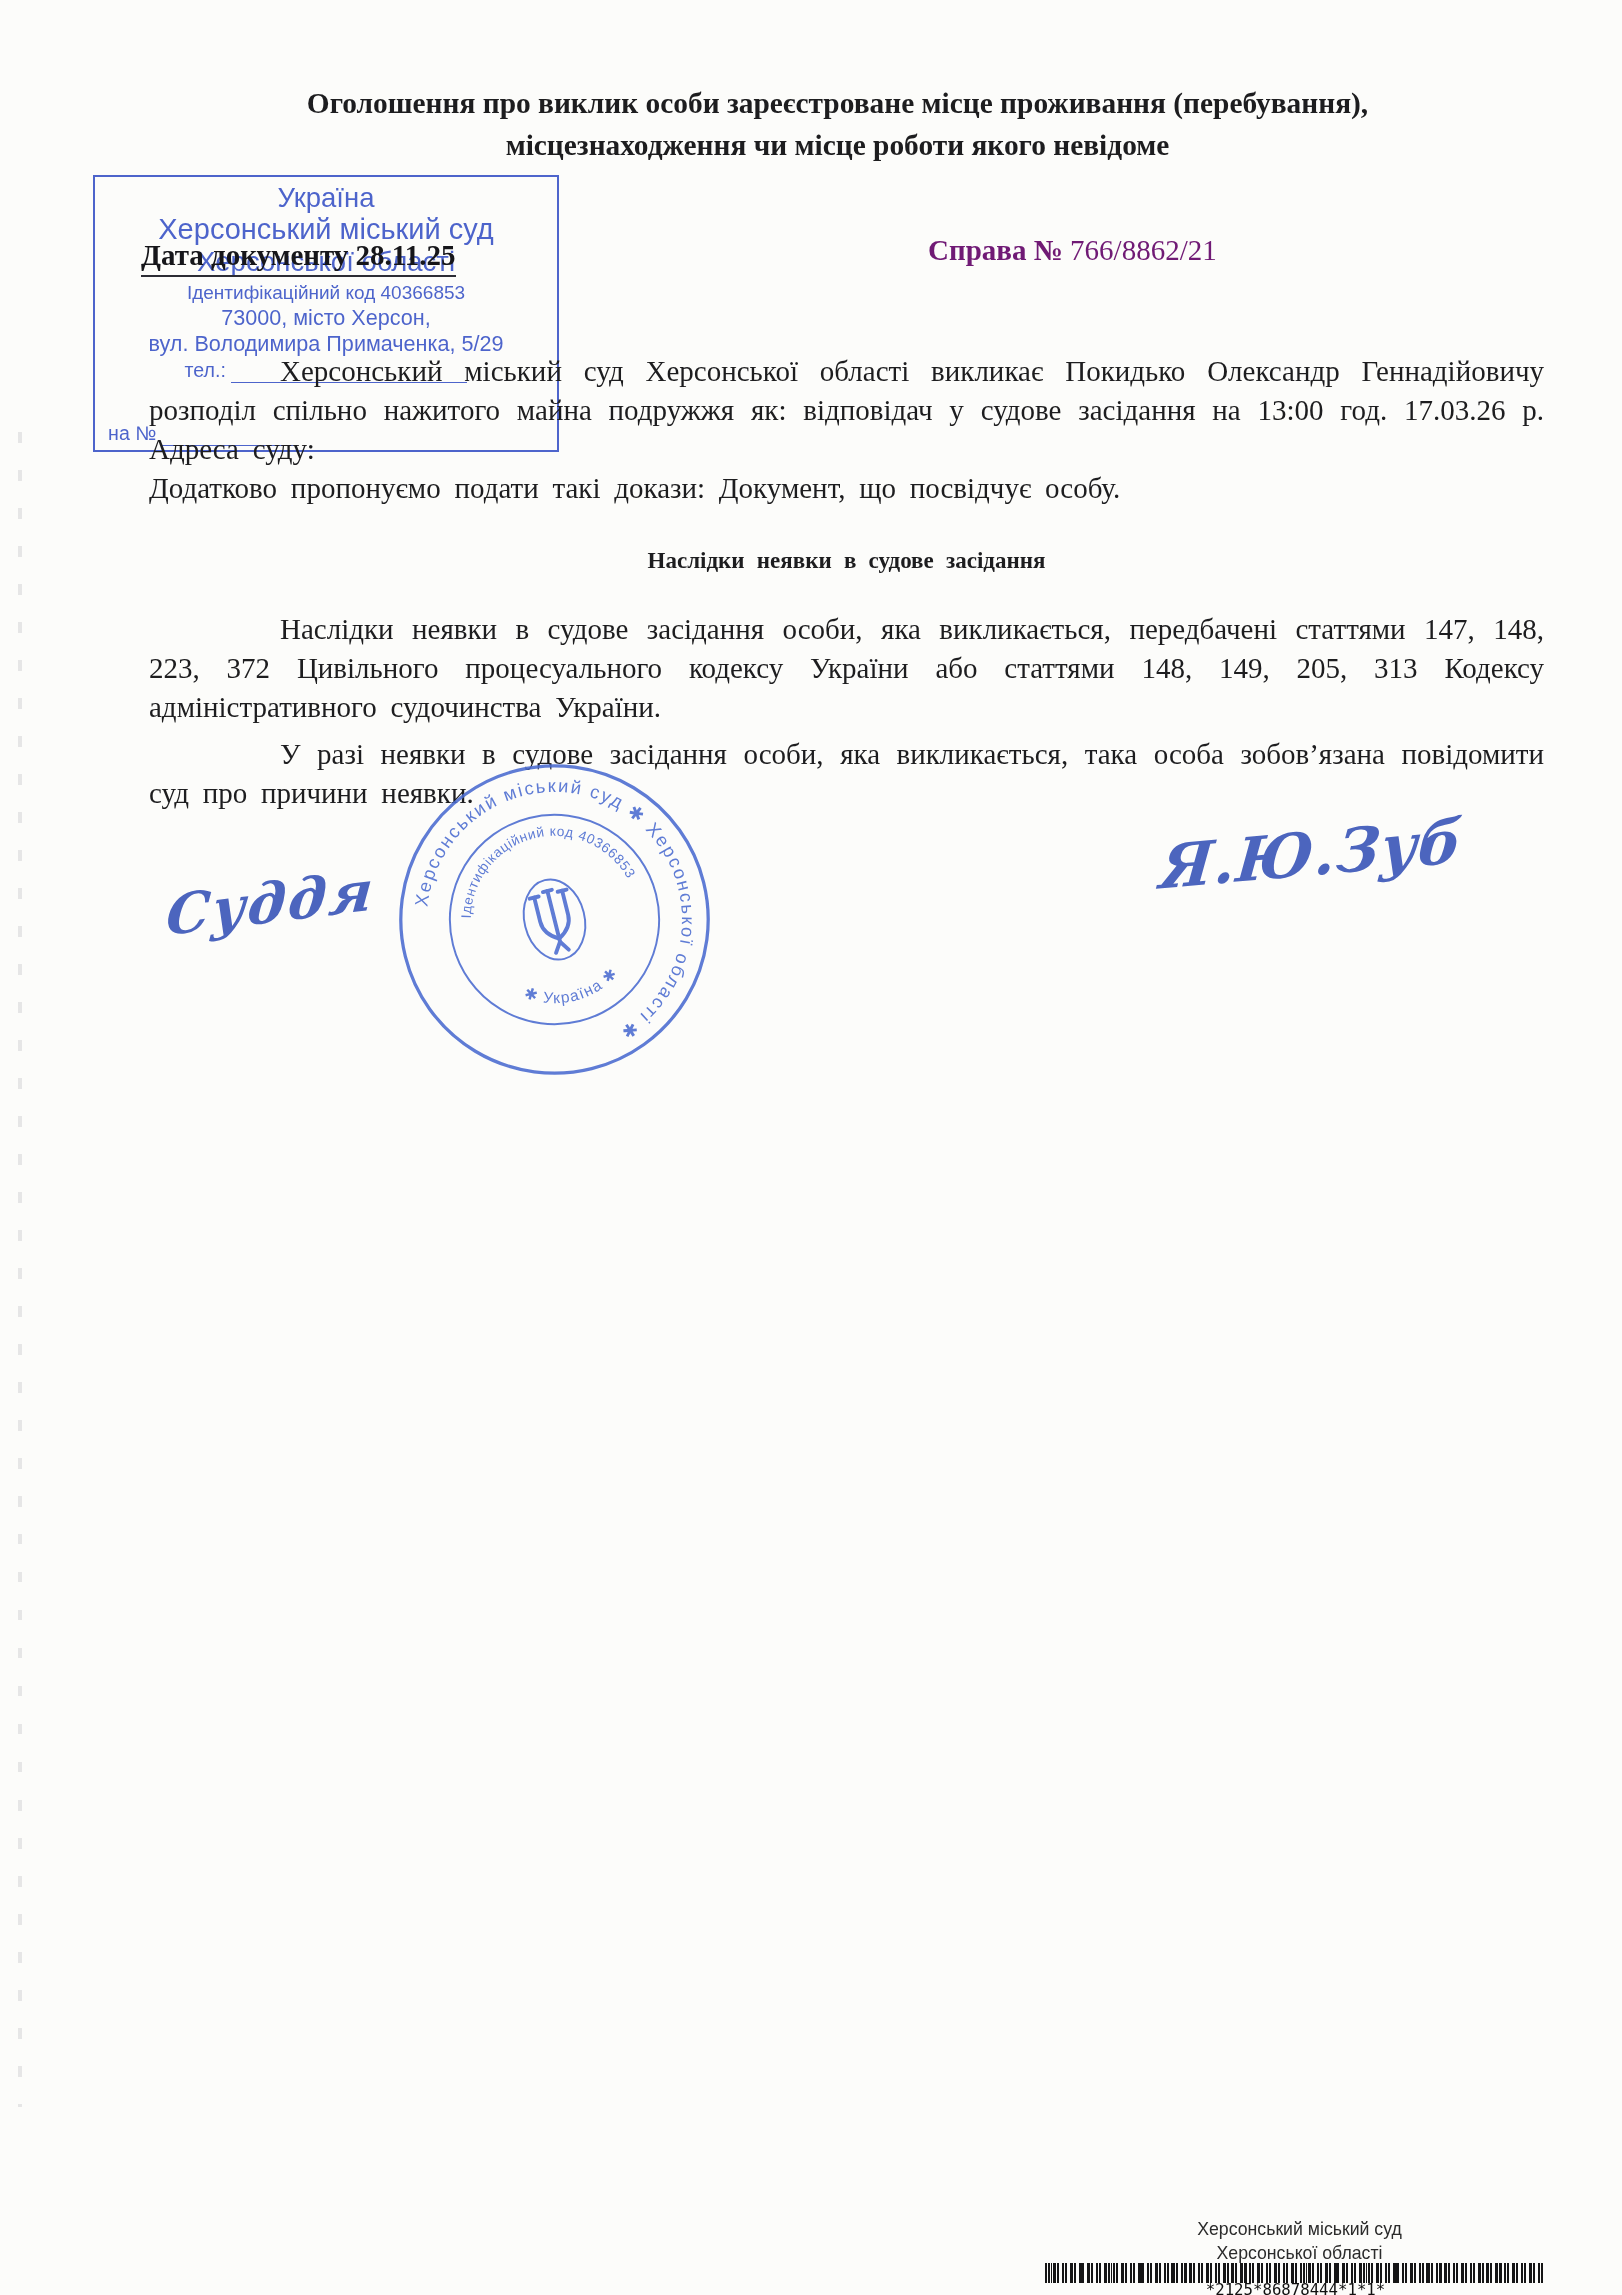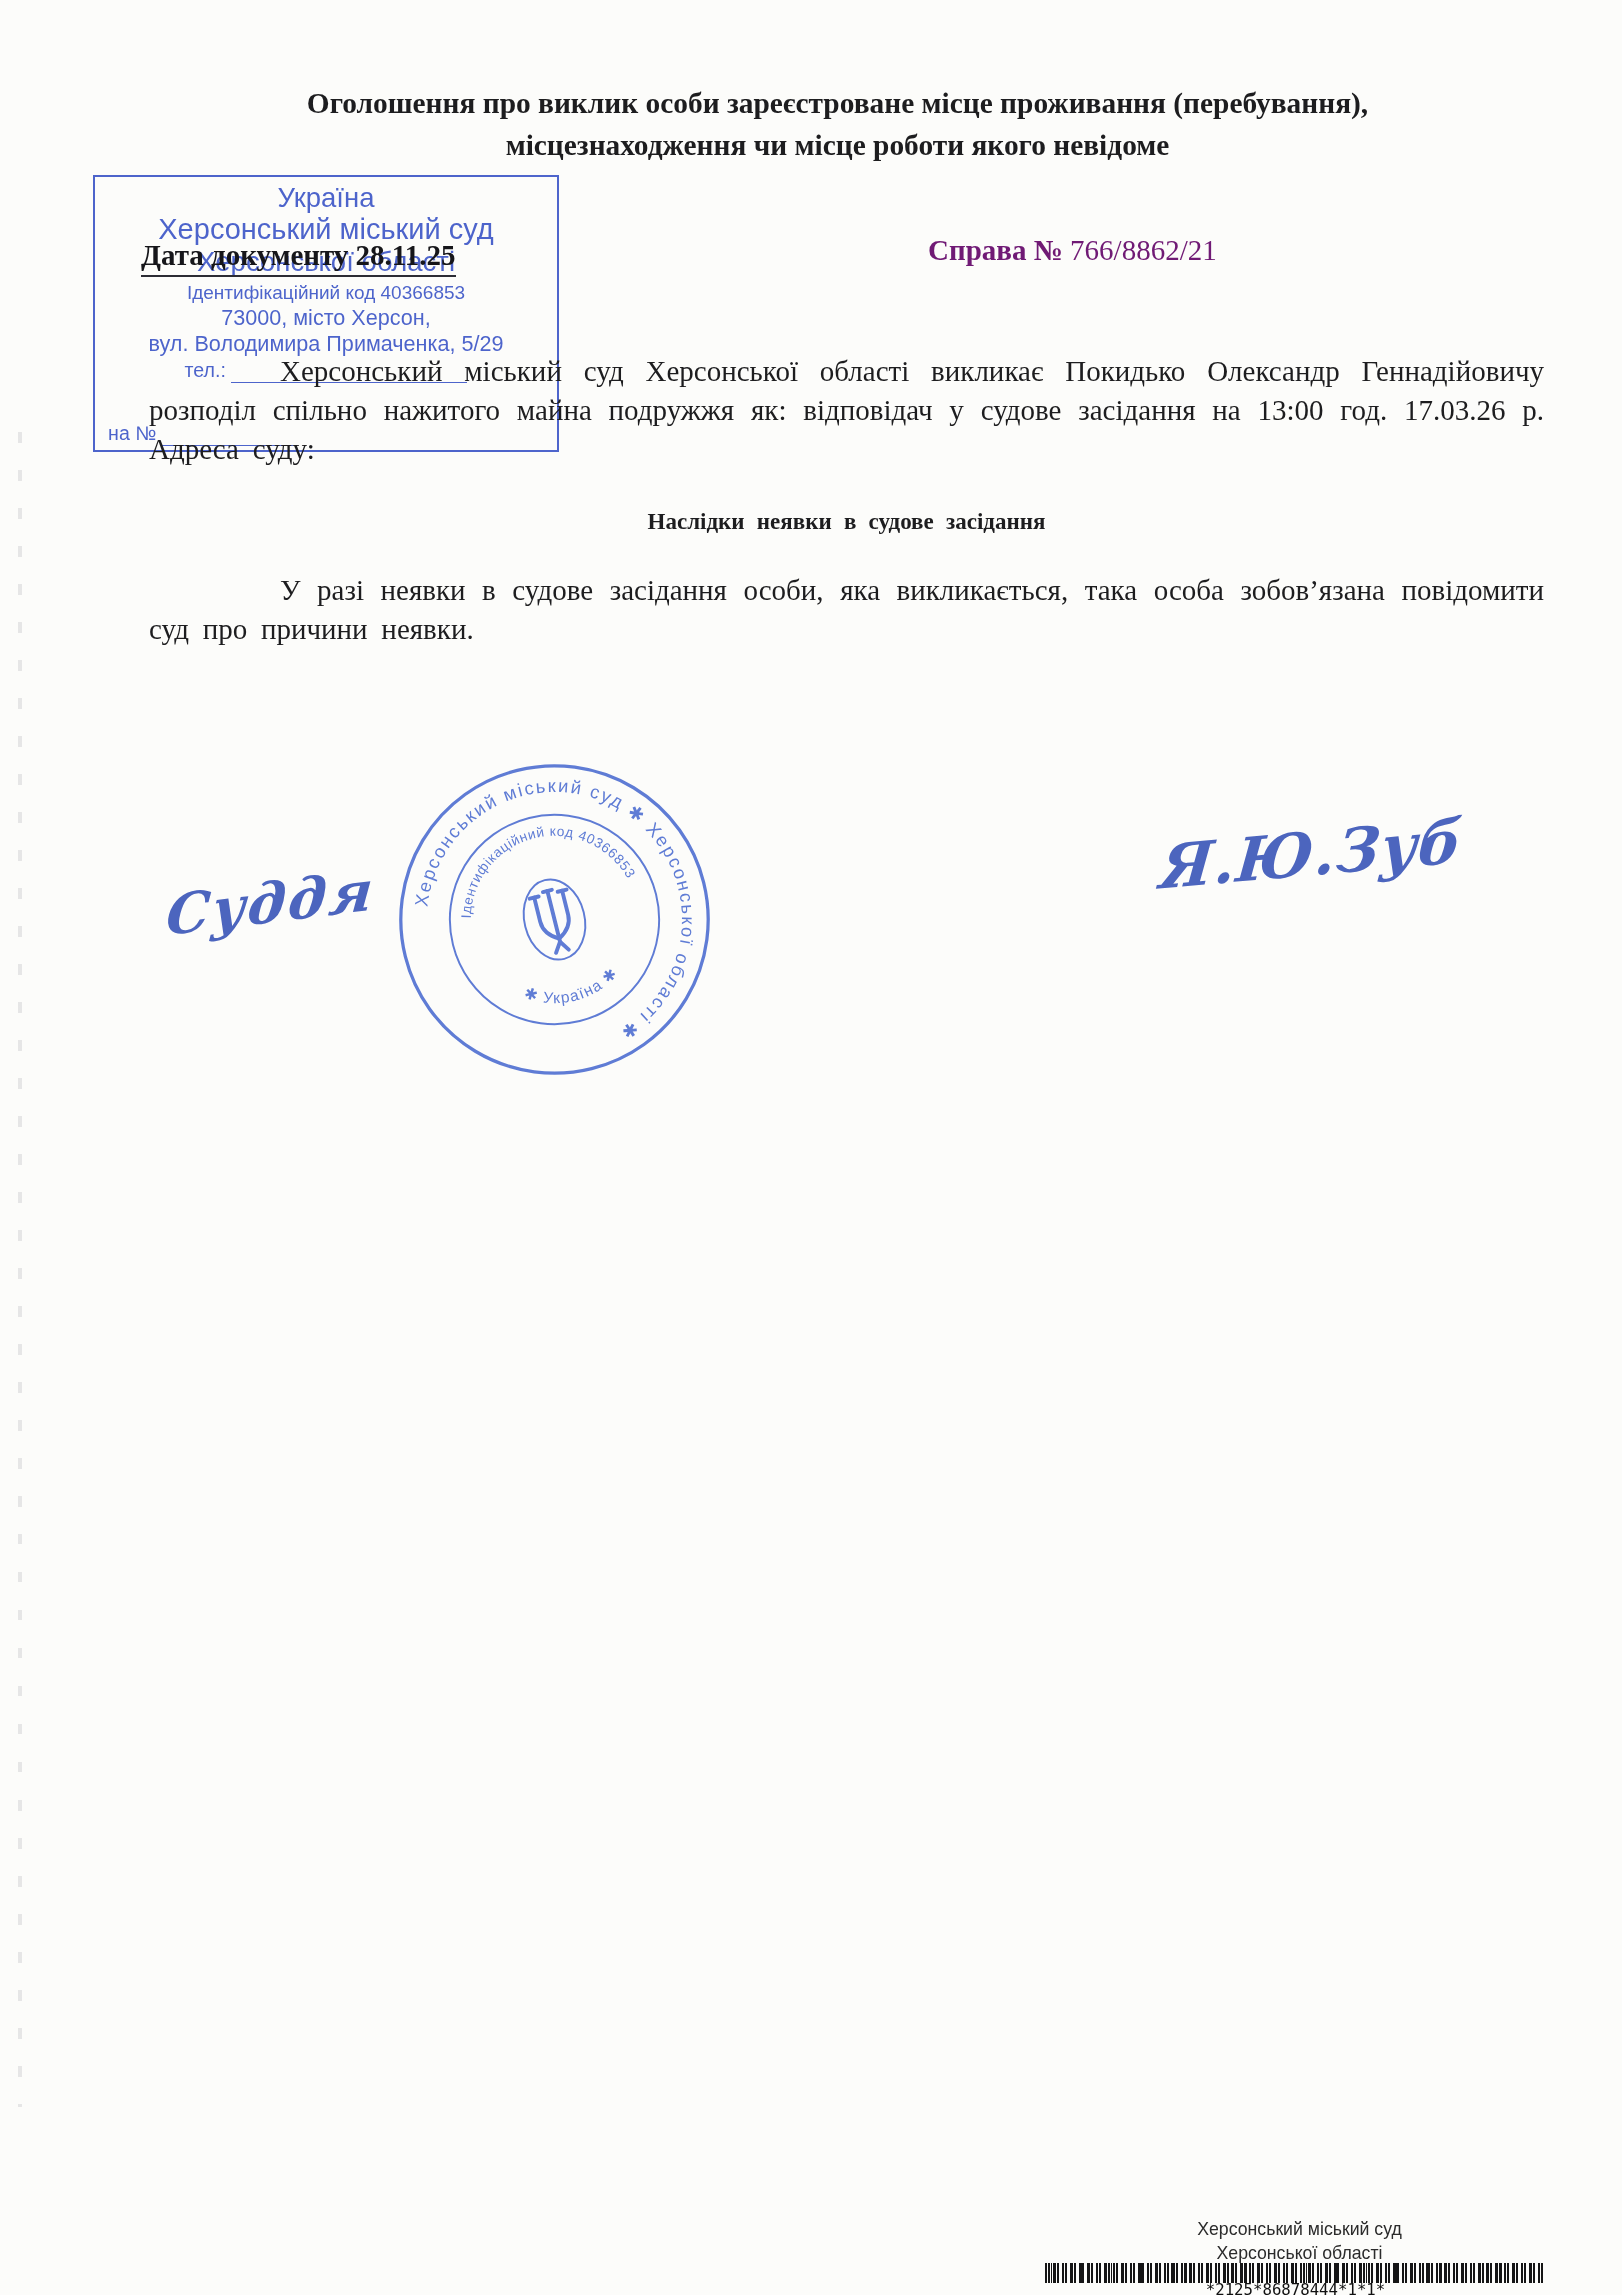--- a/index.html
+++ b/index.html
@@ -132,21 +132,23 @@
     <span>28.11.25</span>
   </div>
 
   <div class="case-line">
     <span class="case-label">Справа №</span>
     <span>766/8862/21</span>
   </div>
 
   <div class="body-text">
     <p>Херсонський міський суд Херсонської області викликає Покидько Олександр Геннадійовичу розподіл спільно нажитого майна подружжя як: відповідач у судове засідання на 13:00 год. 17.03.26 р. Адреса суду:</p>
+    <p class="no-indent">Додатково пропонуємо подати такі докази: Документ, що посвідчує особу.</p>
     <div class="section-heading">Наслідки неявки в судове засідання</div>
+    <p>Наслідки неявки в судове засідання особи, яка викликається, передбачені статтями 147, 148, 223, 372 Цивільного процесуального кодексу України або статтями 148, 149, 205, 313 Кодексу адміністративного судочинства України.</p>
     <p class="p-obligation">У разі неявки в судове засідання особи, яка викликається, така особа зобов’язана повідомити суд про причини неявки.</p>
   </div>
 
   <div class="sig-judge">Суддя</div>
 
   <svg class="seal" viewBox="0 0 500 500">
     <defs>
       <path id="ringPath" d="M55,250 a195,195 0 1,1 390,0 a195,195 0 1,1 -390,0"></path>
       <path id="innerTop" d="M122,250 a128,128 0 1,1 256,0"></path>
       <path id="innerBottom" d="M122,250 a128,128 0 0,0 256,0"></path>

